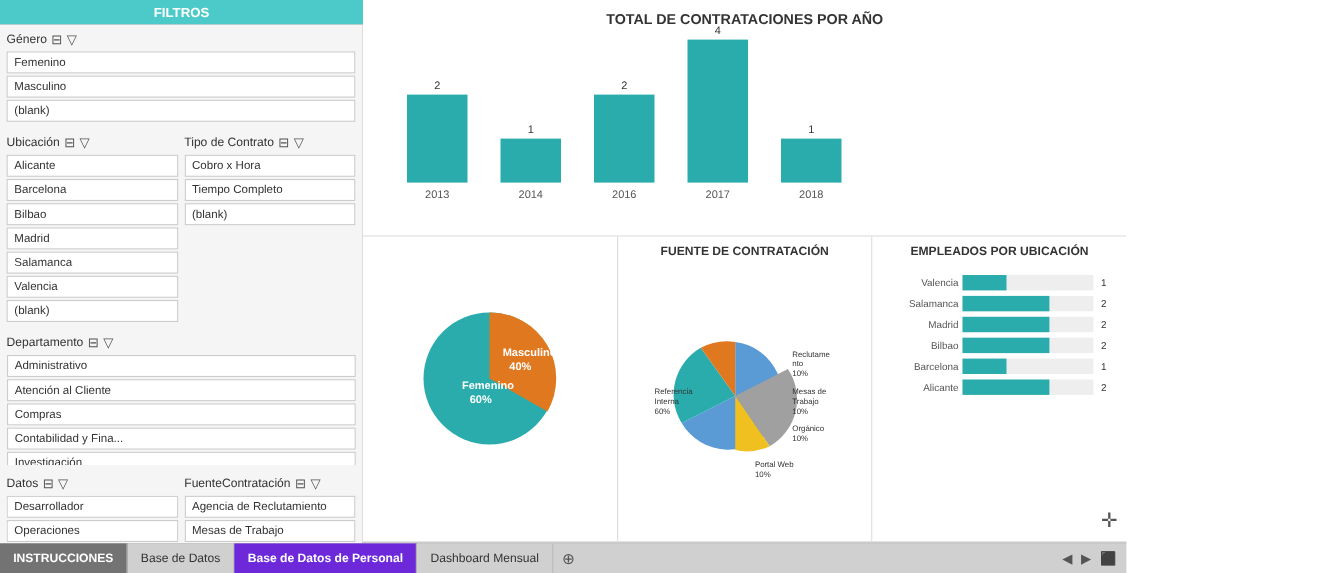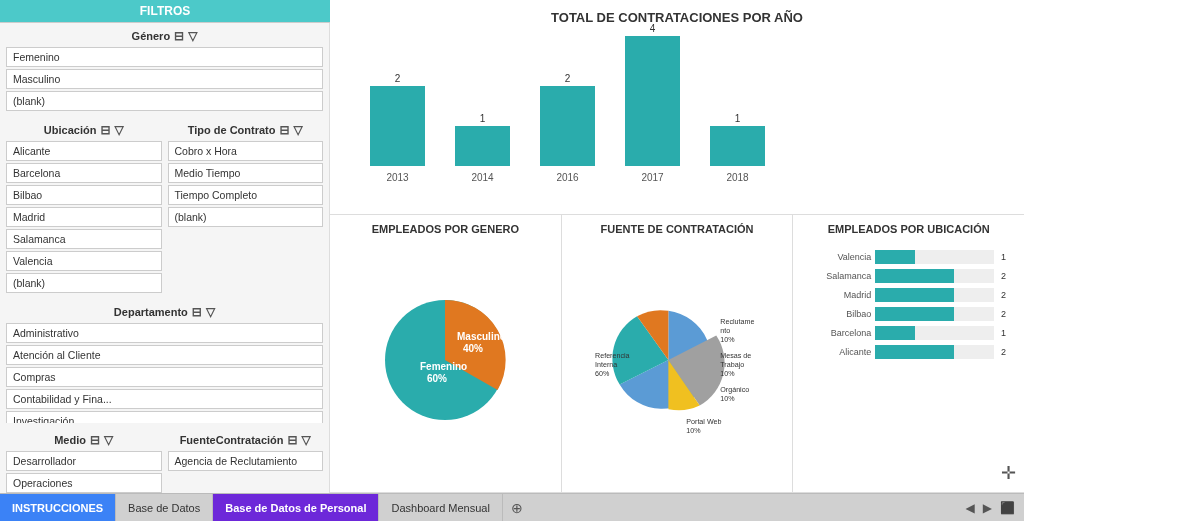--- a/index.html
+++ b/index.html
@@ -32,24 +32,23 @@
       gap: 6px;
     }
 
     .filter-section { margin-bottom: 4px; }
 
     .filter-label-row {
       display: flex;
       align-items: center;
       gap: 4px;
       margin-bottom: 4px;
-      font-weight: bold;
+      font-weight: normal;
       font-size: 11px;
       color: #333;
-      justify-content: center;
     }
 
     .filter-icon { font-size: 12px; color: #555; cursor: pointer; }
 
     .filter-item {
       background: white;
       border: 1px solid #ccc;
       padding: 3px 6px;
       margin-bottom: 2px;
       font-size: 10.5px;
@@ -209,21 +208,21 @@
       border-right: 1px solid #bbb;
       color: #333;
     }
 
     .tab.active {
       background: #6d28d9;
       color: white;
       font-weight: bold;
     }
 
-    .tab.dark { background: #3b82f6; color: white; font-weight: bold; }
+    .tab.dark { background: #737373; color: white; font-weight: bold; }
 
     .tab-add {
       padding: 0 8px;
       display: flex;
       align-items: center;
       cursor: pointer;
       font-size: 14px;
       color: #555;
     }
 
@@ -299,21 +298,20 @@
           </div>
 
           <div class="filter-section">
             <div class="filter-label-row">
               <span>Tipo de Contrato</span>
               <span class="filter-icon">⊟</span>
               <span class="filter-icon">▽</span>
             </div>
             <div>
               <div class="filter-item">Cobro x Hora</div>
-              <div class="filter-item">Medio Tiempo</div>
               <div class="filter-item">Tiempo Completo</div>
               <div class="filter-item">(blank)</div>
             </div>
           </div>
         </div>
 
         <div class="filter-section">
           <div class="filter-label-row">
             <span>Departamento</span>
             <span class="filter-icon">⊟</span>
@@ -325,39 +323,40 @@
             <div class="filter-item">Compras</div>
             <div class="filter-item">Contabilidad y Fina...</div>
             <div class="filter-item">Investigación</div>
 
           </div>
         </div>
 
         <div class="two-col">
           <div class="filter-section">
             <div class="filter-label-row">
-              <span>Medio</span>
+              <span>Datos</span>
               <span class="filter-icon">⊟</span>
               <span class="filter-icon">▽</span>
             </div>
             <div class="filter-scroll-area">
               <div class="filter-item">Desarrollador</div>
               <div class="filter-item">Operaciones</div>
 
             </div>
           </div>
 
           <div class="filter-section">
             <div class="filter-label-row">
               <span>FuenteContratación</span>
               <span class="filter-icon">⊟</span>
               <span class="filter-icon">▽</span>
             </div>
             <div>
               <div class="filter-item">Agencia de Reclutamiento</div>
+              <div class="filter-item">Mesas de Trabajo</div>
 
             </div>
           </div>
         </div>
 
       </div>
     </div>
 
     <div class="right-panel">
 
@@ -393,21 +392,20 @@
             <span class="bar-value">1</span>
             <div class="bar-rect" style="height:40px;"></div>
             <span class="bar-label">2018</span>
           </div>
         </div>
       </div>
 
       <div class="charts-bottom">
 
         <div class="chart-panel" style="max-width:280px;">
-          <div class="chart-panel-title">EMPLEADOS POR GENERO</div>
           <div class="pie-wrapper">
             <svg width="160" height="160" viewBox="0 0 160 160">
 
               <circle cx="80" cy="80" r="60" fill="#2aacac"></circle>
 
               <path d="M80,80 L80,20 A60,60 0 0,1 132.6,110 Z" fill="#e07820"></path>
 
               <text x="55" y="90" font-size="10" fill="white" font-weight="bold">Femenino</text>
               <text x="62" y="102" font-size="10" fill="white" font-weight="bold">60%</text>
               <text x="92" y="60" font-size="10" fill="white" font-weight="bold">Masculino</text>

